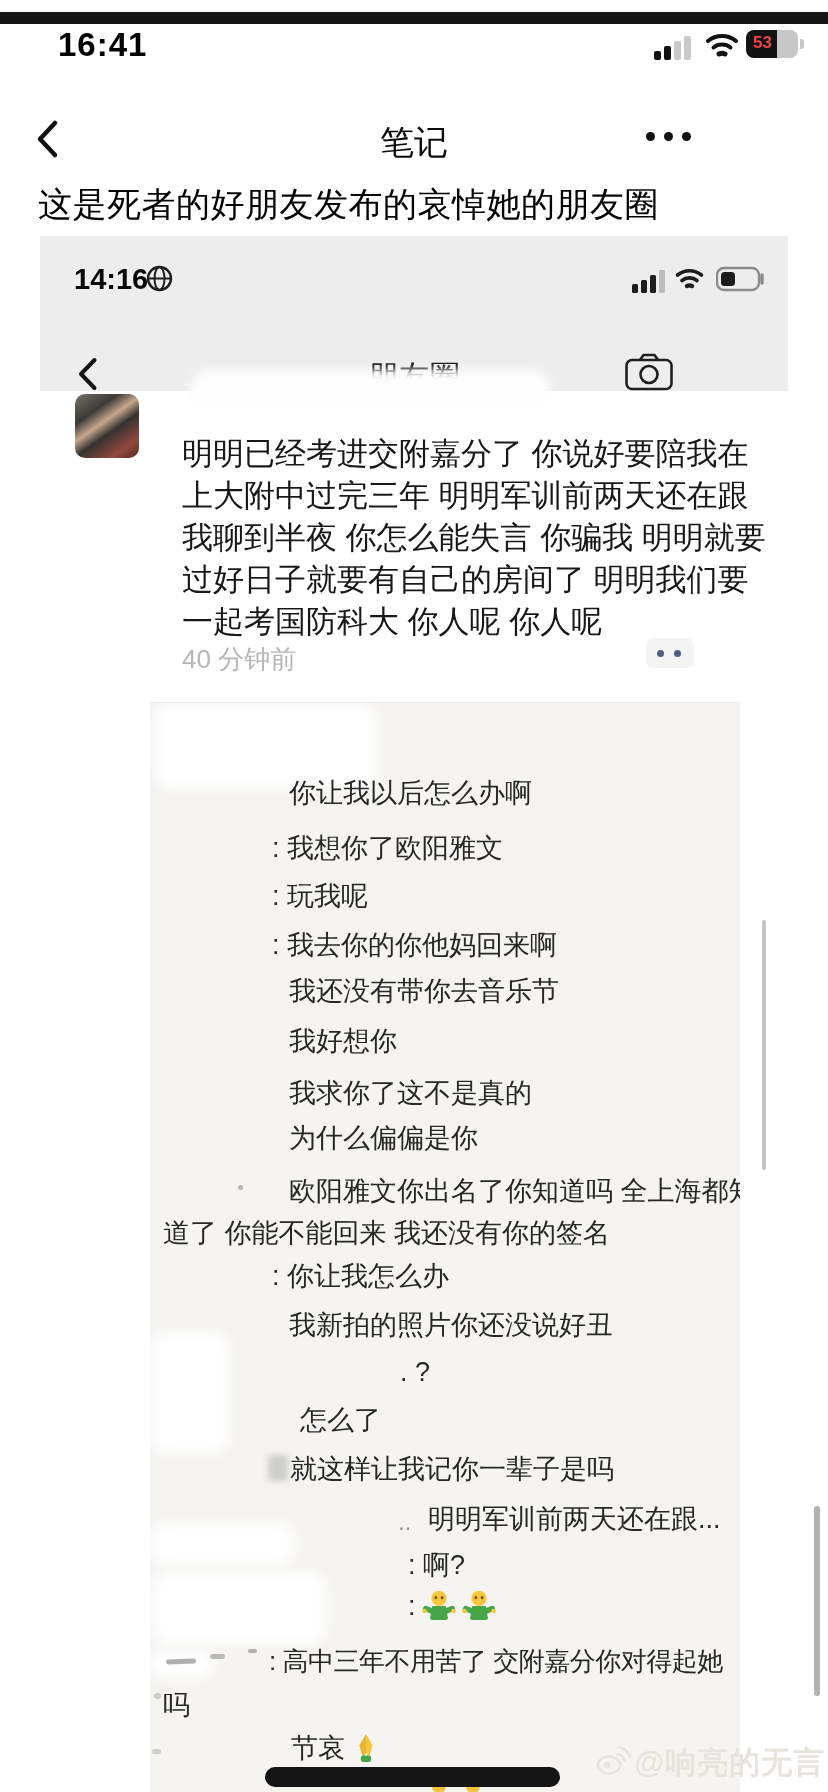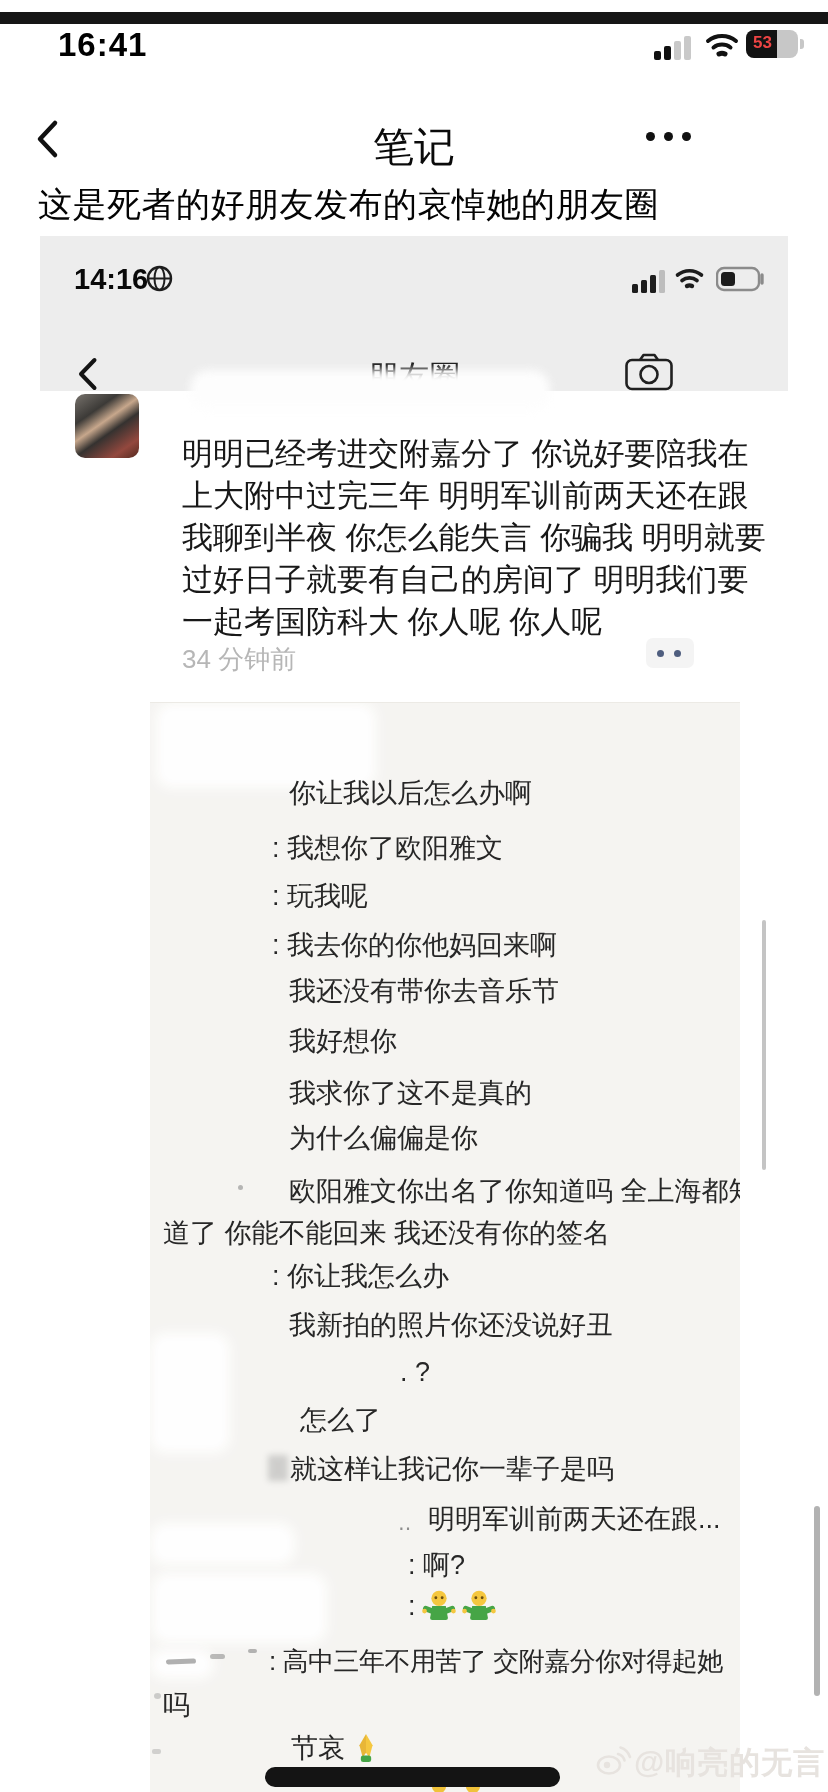--- a/index.html
+++ b/index.html
@@ -8,21 +8,21 @@
     position:relative; width:828px; height:1792px; background:#fff;
     font-family:"Liberation Sans","DejaVu Sans",sans-serif; overflow:hidden;
     color:#111;
   }
   .abs { position:absolute; }
   .nowrap { white-space:nowrap; }
 
   
   .top-line { left:0; top:12px; width:828px; height:12px; background:#161616; }
   .o-time { left:58px; top:26px; font-size:33px; font-weight:700; color:#000; letter-spacing:1px; }
-  .o-nav-title { left:0; right:0; top:120px; text-align:center; font-size:41px; font-weight:500; color:#0a0a0a; }
+  .o-nav-title { left:0; right:0; top:120px; text-align:center; font-size:34px; font-weight:500; color:#0a0a0a; }
   .menu-dots { left:646px; top:132px; display:flex; gap:9px; }
   .menu-dots i { width:9px; height:9px; border-radius:50%; background:#111; }
   .caption { left:38px; top:182px; font-size:34px; color:#040404; letter-spacing:0.5px; }
 
   
   .shot { left:40px; top:236px; width:748px; height:1556px; background:#fff; overflow:hidden; }
   .shot-header { left:0; top:0; width:748px; height:155px; background:#ededed; }
   .i-time { left:34px; top:27px; font-size:29px; font-weight:700; color:#0a0a0a; }
   .i-nav-title { left:0; right:0; top:120px; text-align:center; font-size:31px; font-weight:500; color:#0f0f0f; }
   .avatar { left:35px; top:158px; width:64px; height:64px; border-radius:10px;
@@ -123,21 +123,21 @@
       <path d="M16 8 l3.5 -5 h11 l3.5 5" stroke="#202020" stroke-width="2.6" fill="none" stroke-linejoin="round"></path>
     </svg>
 
     <div class="abs avatar"></div>
     <div class="abs name-blob"></div>
     <div class="abs post-line nowrap" style="top:198px">明明已经考进交附嘉分了 你说好要陪我在</div>
     <div class="abs post-line nowrap" style="top:240px">上大附中过完三年 明明军训前两天还在跟</div>
     <div class="abs post-line nowrap" style="top:282px">我聊到半夜 你怎么能失言 你骗我 明明就要</div>
     <div class="abs post-line nowrap" style="top:324px">过好日子就要有自己的房间了 明明我们要</div>
     <div class="abs post-line nowrap" style="top:366px">一起考国防科大 你人呢 你人呢</div>
-    <div class="abs post-ts nowrap">34 分钟前</div>
+    <div class="abs post-ts nowrap">40 分钟前</div>
     <div class="abs two-dot">
         <i></i>
         <i></i>
       </div>
 
     <div class="abs chat">
 
       <div class="abs blob" style="left:6px;top:0;width:220px;height:85px"></div>
       <div class="abs blob" style="left:0;top:630px;width:80px;height:120px"></div>
       <div class="abs blob" style="left:0;top:820px;width:145px;height:42px"></div>

